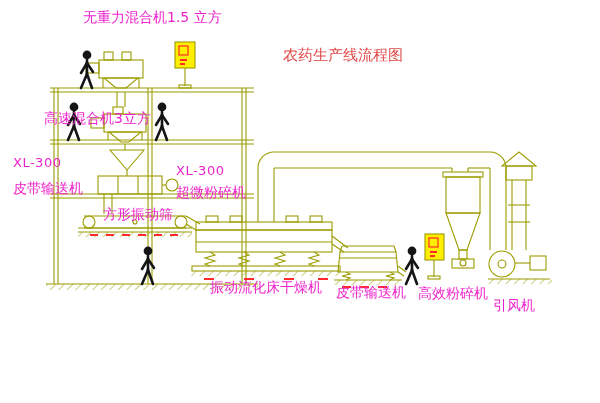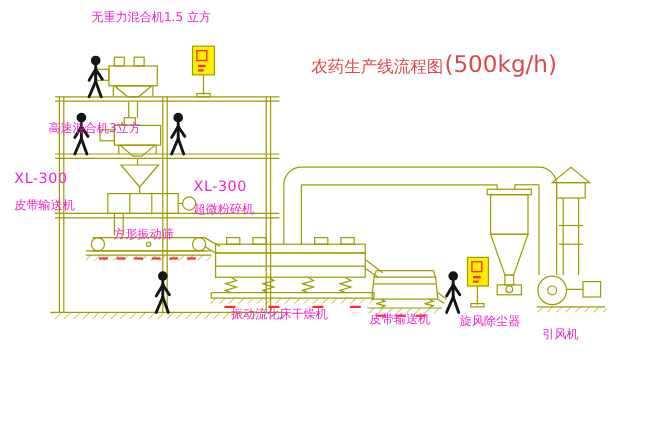--- a/index.html
+++ b/index.html
@@ -9,21 +9,21 @@
   html,body{margin:0;padding:0}
   .stage{position:relative;width:600px;height:403px;background:var(--bg,#fff);
          overflow:hidden;font-family:"DejaVu Sans",sans-serif}
   svg{position:absolute;left:0;top:0}
   .ln{stroke:var(--line,#9c9c00);fill:none;stroke-width:1.1}
   .fillY{fill:var(--panel,#ffee00);stroke:var(--line,#9c9c00);stroke-width:1.1}
   .redln{stroke:var(--accent,#ff2a2a);fill:none;stroke-width:1.2}
   .redf{fill:var(--accent,#ff2a2a);stroke:none}
   .person{stroke:var(--figure,#151515);stroke-width:2.6;stroke-linecap:round;fill:none}
   .person-head{fill:var(--figure,#151515);stroke:none}
-  .lbl{position:absolute;color:var(--label,#ee22cc);font-size:11px;line-height:1.1;white-space:nowrap}
+  .lbl{position:absolute;color:var(--label,#ee22cc);font-size:14px;line-height:1.1;white-space:nowrap}
   .lbl.model{font-size:13px;letter-spacing:.5px}
   .title{position:absolute;left:283px;top:46px;color:var(--title,#e04848);
          white-space:nowrap;display:flex;align-items:flex-end;gap:1px}
   .title .t1{font-size:15px}
   .title .t2{font-size:21px}
 </style>
 </head>
 <body>
 
 <div class="stage">
@@ -219,28 +219,27 @@
 
     <use href="#person" transform="translate(87,88)"></use>
     <use href="#person" transform="translate(74,140)"></use>
     <use href="#person" transform="translate(162,140)"></use>
     <use href="#person" transform="translate(148,284)"></use>
     <use href="#person" transform="translate(412,284)"></use>
   </svg>
 
   <div class="title">
     <span class="t1">农药生产线流程图</span>
-    <span class="t2">(500kg/h)</span>
   </div>
 
   <div class="lbl" style="left:83px;top:10px">无重力混合机1.5 立方</div>
   <div class="lbl" style="left:44px;top:111px">高速混合机3立方</div>
   <div class="lbl model" style="left:13px;top:156px">XL-300</div>
   <div class="lbl" style="left:13px;top:181px">皮带输送机</div>
   <div class="lbl model" style="left:176px;top:164px">XL-300</div>
   <div class="lbl" style="left:176px;top:185px">超微粉碎机</div>
   <div class="lbl" style="left:103px;top:207px">方形振动筛</div>
   <div class="lbl" style="left:210px;top:280px">振动流化床干燥机</div>
   <div class="lbl" style="left:336px;top:285px">皮带输送机</div>
-  <div class="lbl" style="left:418px;top:286px">旋风除尘器</div>
+  <div class="lbl" style="left:418px;top:286px">高效粉碎机</div>
   <div class="lbl" style="left:493px;top:298px">引风机</div>
 
 </div>
 
 </body></html>

